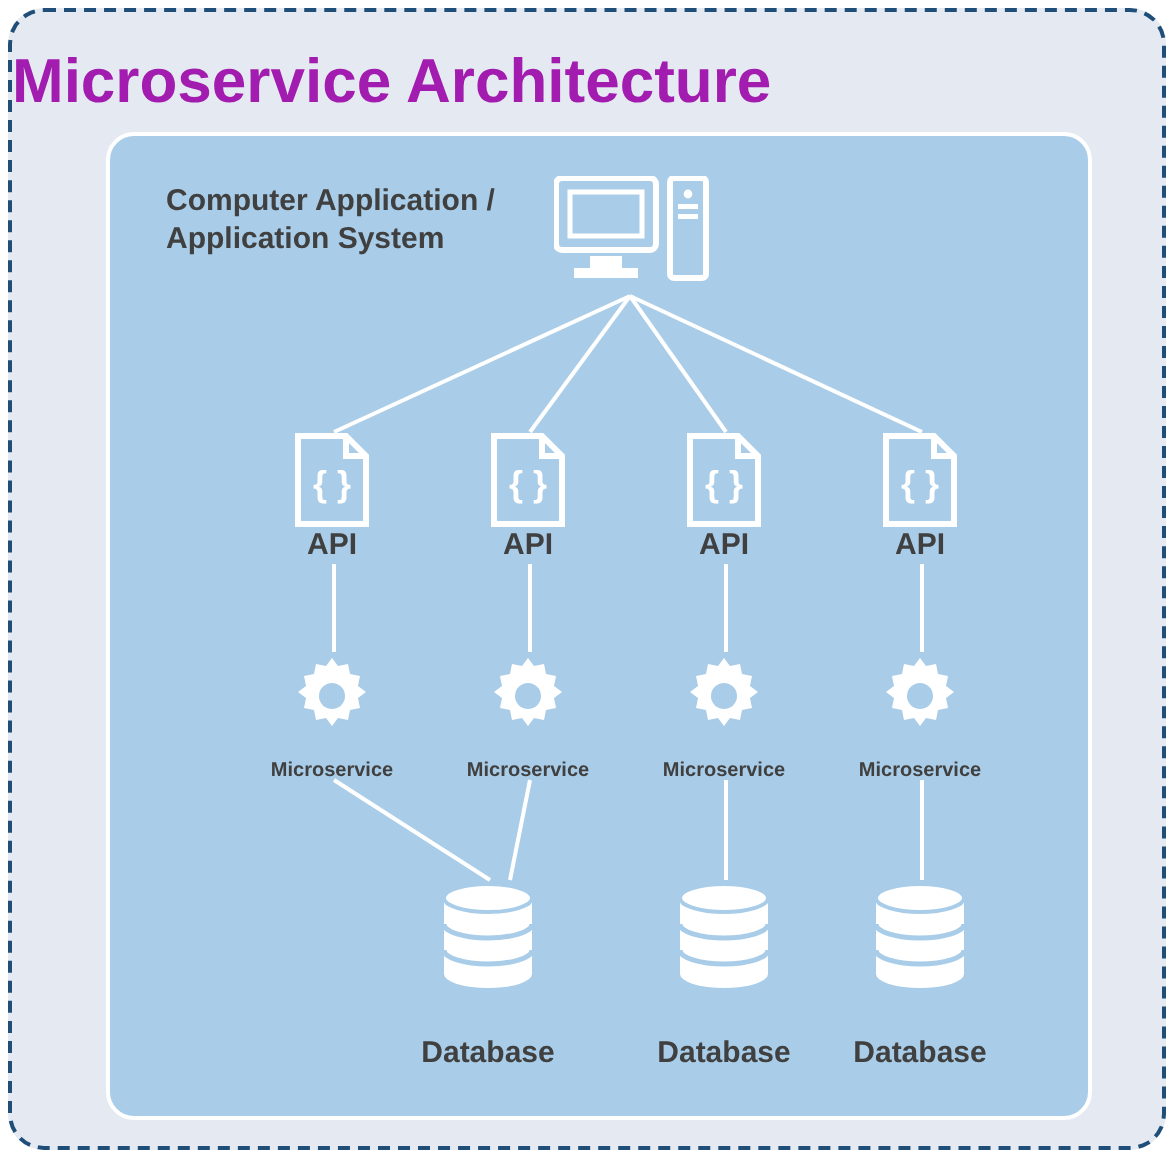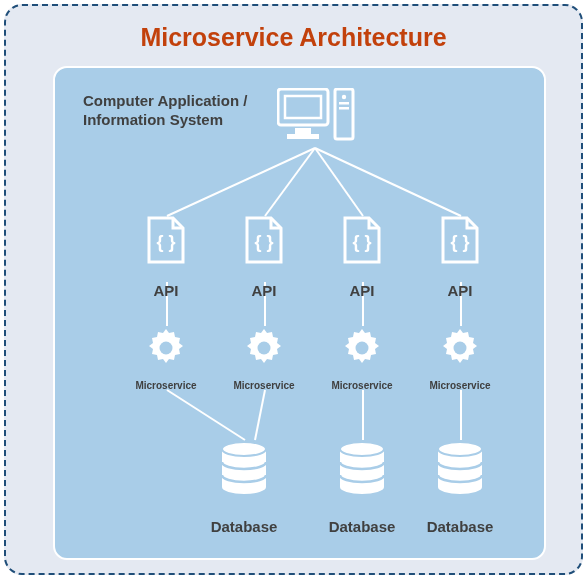--- a/index.html
+++ b/index.html
@@ -14,24 +14,24 @@
     box-sizing: border-box;
     width: 579px;
     height: 571px;
     margin: 4px;
     border: 2px dashed #1f4e79;
     border-radius: 18px;
     background: #e4e9f2;
     position: relative;
   }
   .title {
-    text-align: center;
-    color: #c2410c;
+    text-align: left;
+    color: #a21caf;
     font-weight: 700;
-    font-size: 25px;
+    font-size: 31px;
     padding-top: 17px;
   }
   .inner {
     position: absolute;
     left: 47px;
     top: 60px;
     width: 489px;
     height: 490px;
     background: #a9cde8;
     border: 2px solid #ffffff;
@@ -54,39 +54,39 @@
   .apiRow  { top:148px; }
   .msRow   { top:258px; }
   .dbRow   { top:372px; }
 
   .col { position:absolute; width:98px; text-align:center; }
   .c1 { left: 62px; }
   .c2 { left:160px; }
   .c3 { left:258px; }
   .c4 { left:356px; }
 
-  .api-lbl  { margin-top:18px; }
+  .api-lbl  { margin-top:0; }
   .ms-lbl   { margin-top:10px; font-size:10px;}
   .db-lbl   { margin-top:20px; }
 
   svg { display:block; margin:0 auto; }
   .white-stroke { stroke:#ffffff; fill:none; }
   .white-fill   { fill:#ffffff; }
 </style>
 </head>
 <body>
 
 <div class="outer">
   <div class="title">Microservice Architecture</div>
 
   <div class="inner">
 
     <div class="label app-label">
       <span>Computer Application /</span><br>
-      <span>Information System</span>
+      <span>Application System</span>
     </div>
 
     <div class="comp">
       <svg width="78" height="54" viewBox="0 0 78 54">
         <rect x="1" y="1" width="50" height="36" rx="3" class="white-stroke" stroke-width="3"></rect>
         <rect x="8" y="8" width="36" height="22" class="white-stroke" stroke-width="2.5"></rect>
         <rect x="18" y="40" width="16" height="6" class="white-fill"></rect>
         <rect x="10" y="46" width="32" height="5" class="white-fill"></rect>
         <rect x="58" y="1" width="18" height="50" rx="2" class="white-stroke" stroke-width="3"></rect>
         <circle cx="67" cy="9" r="2.2" class="white-fill"></circle>

